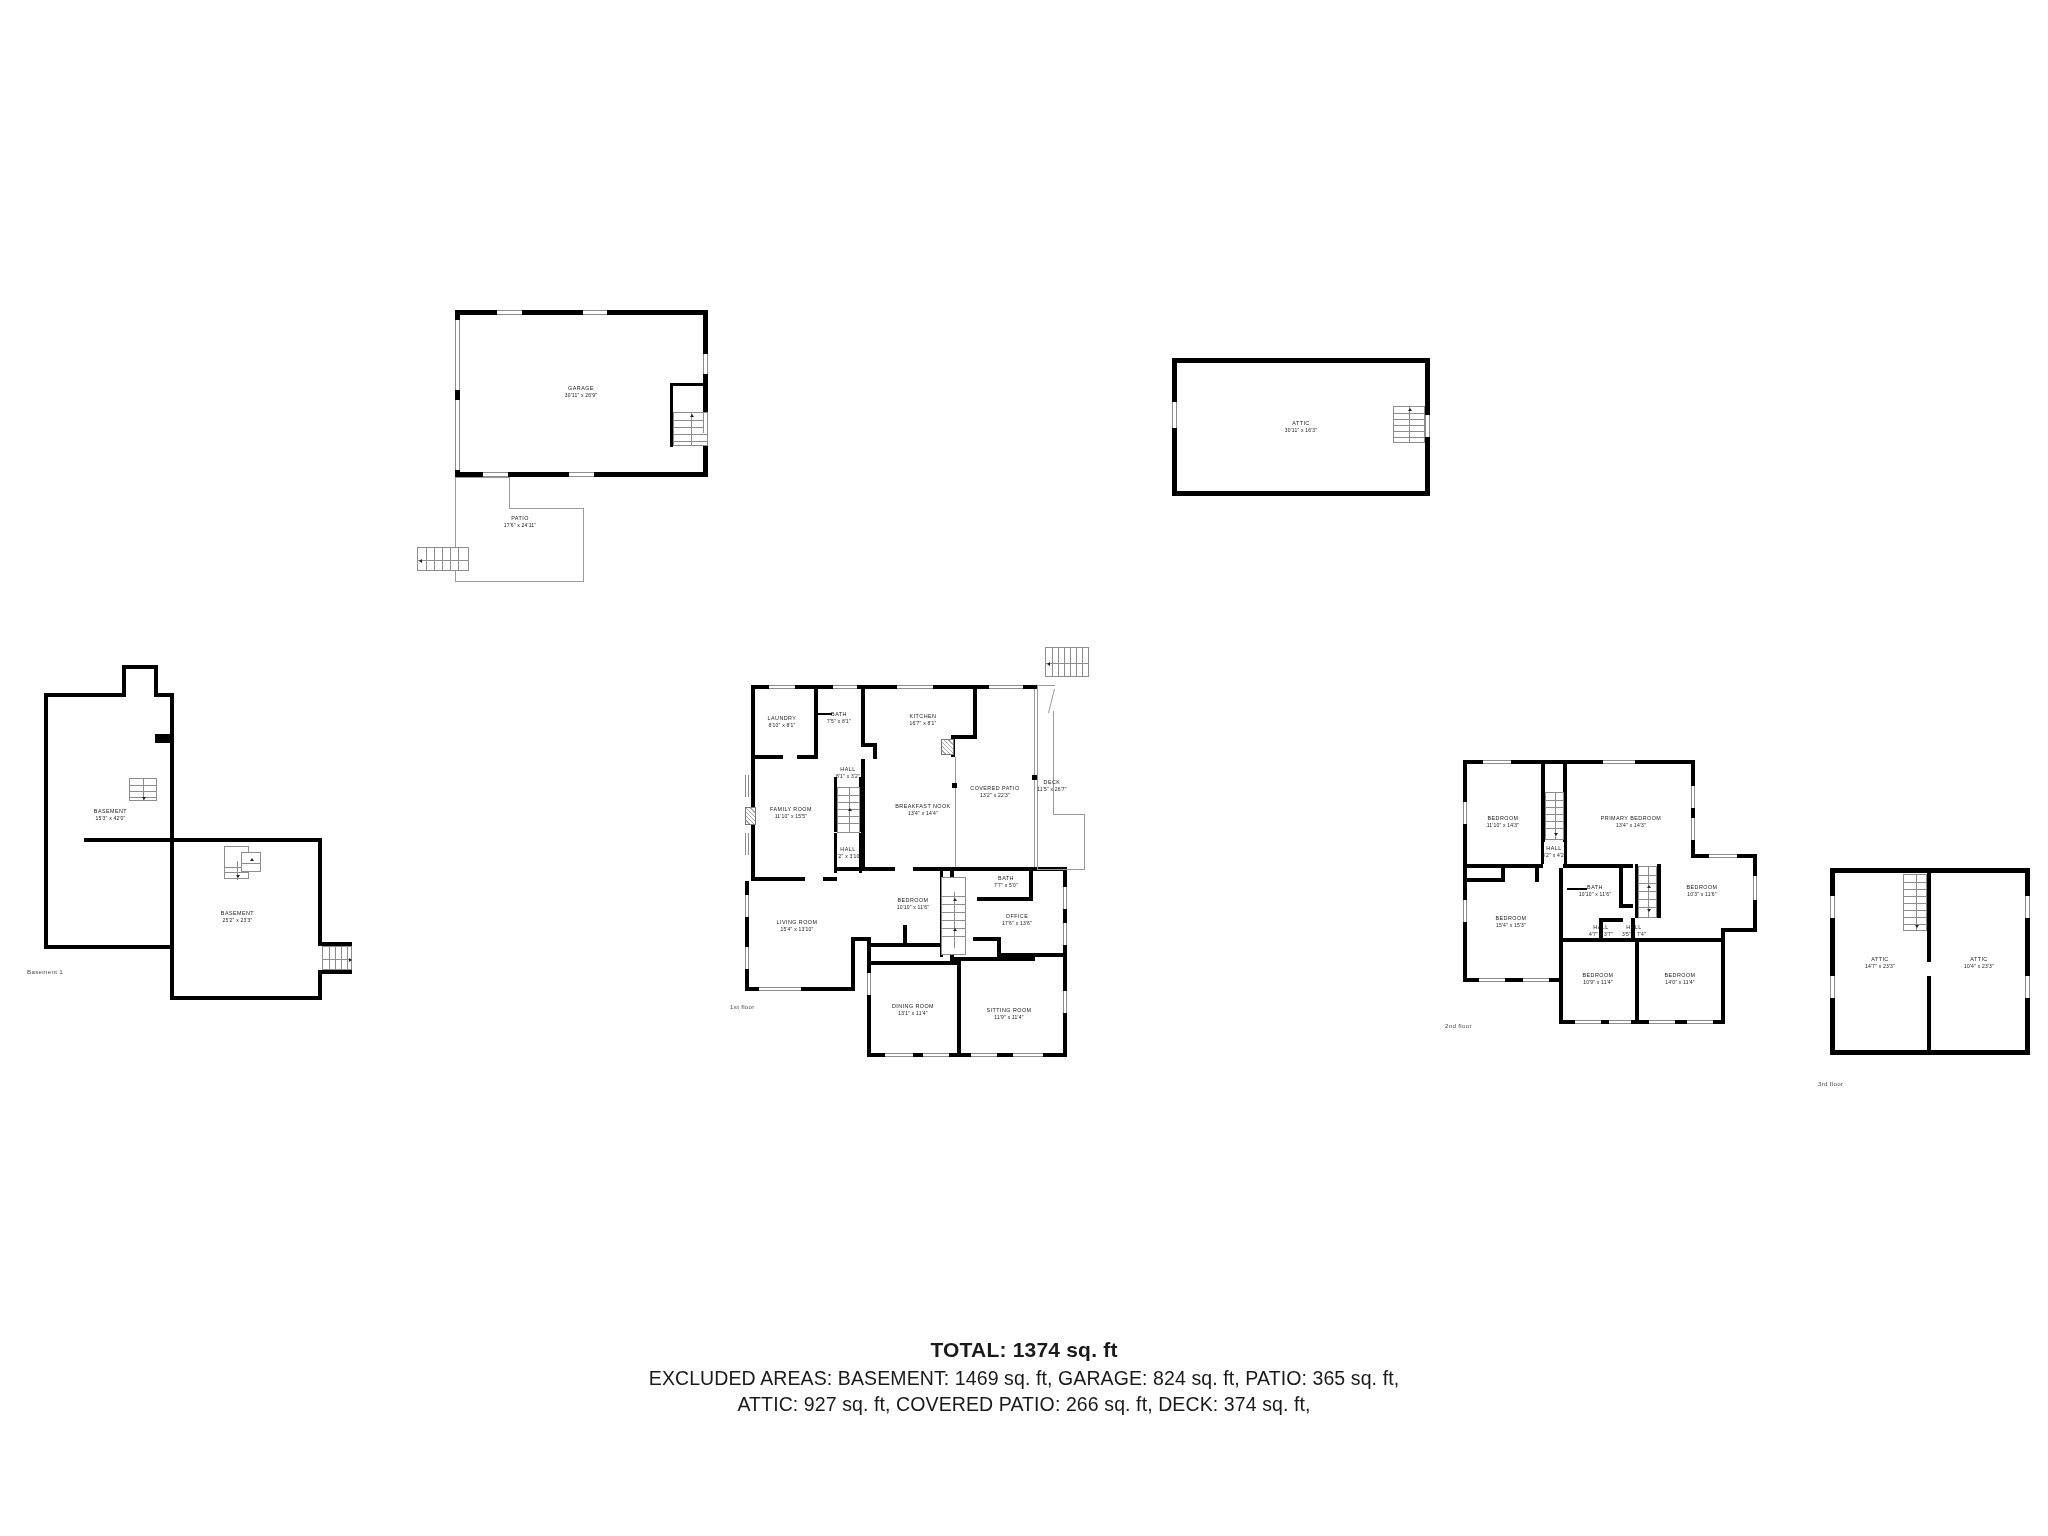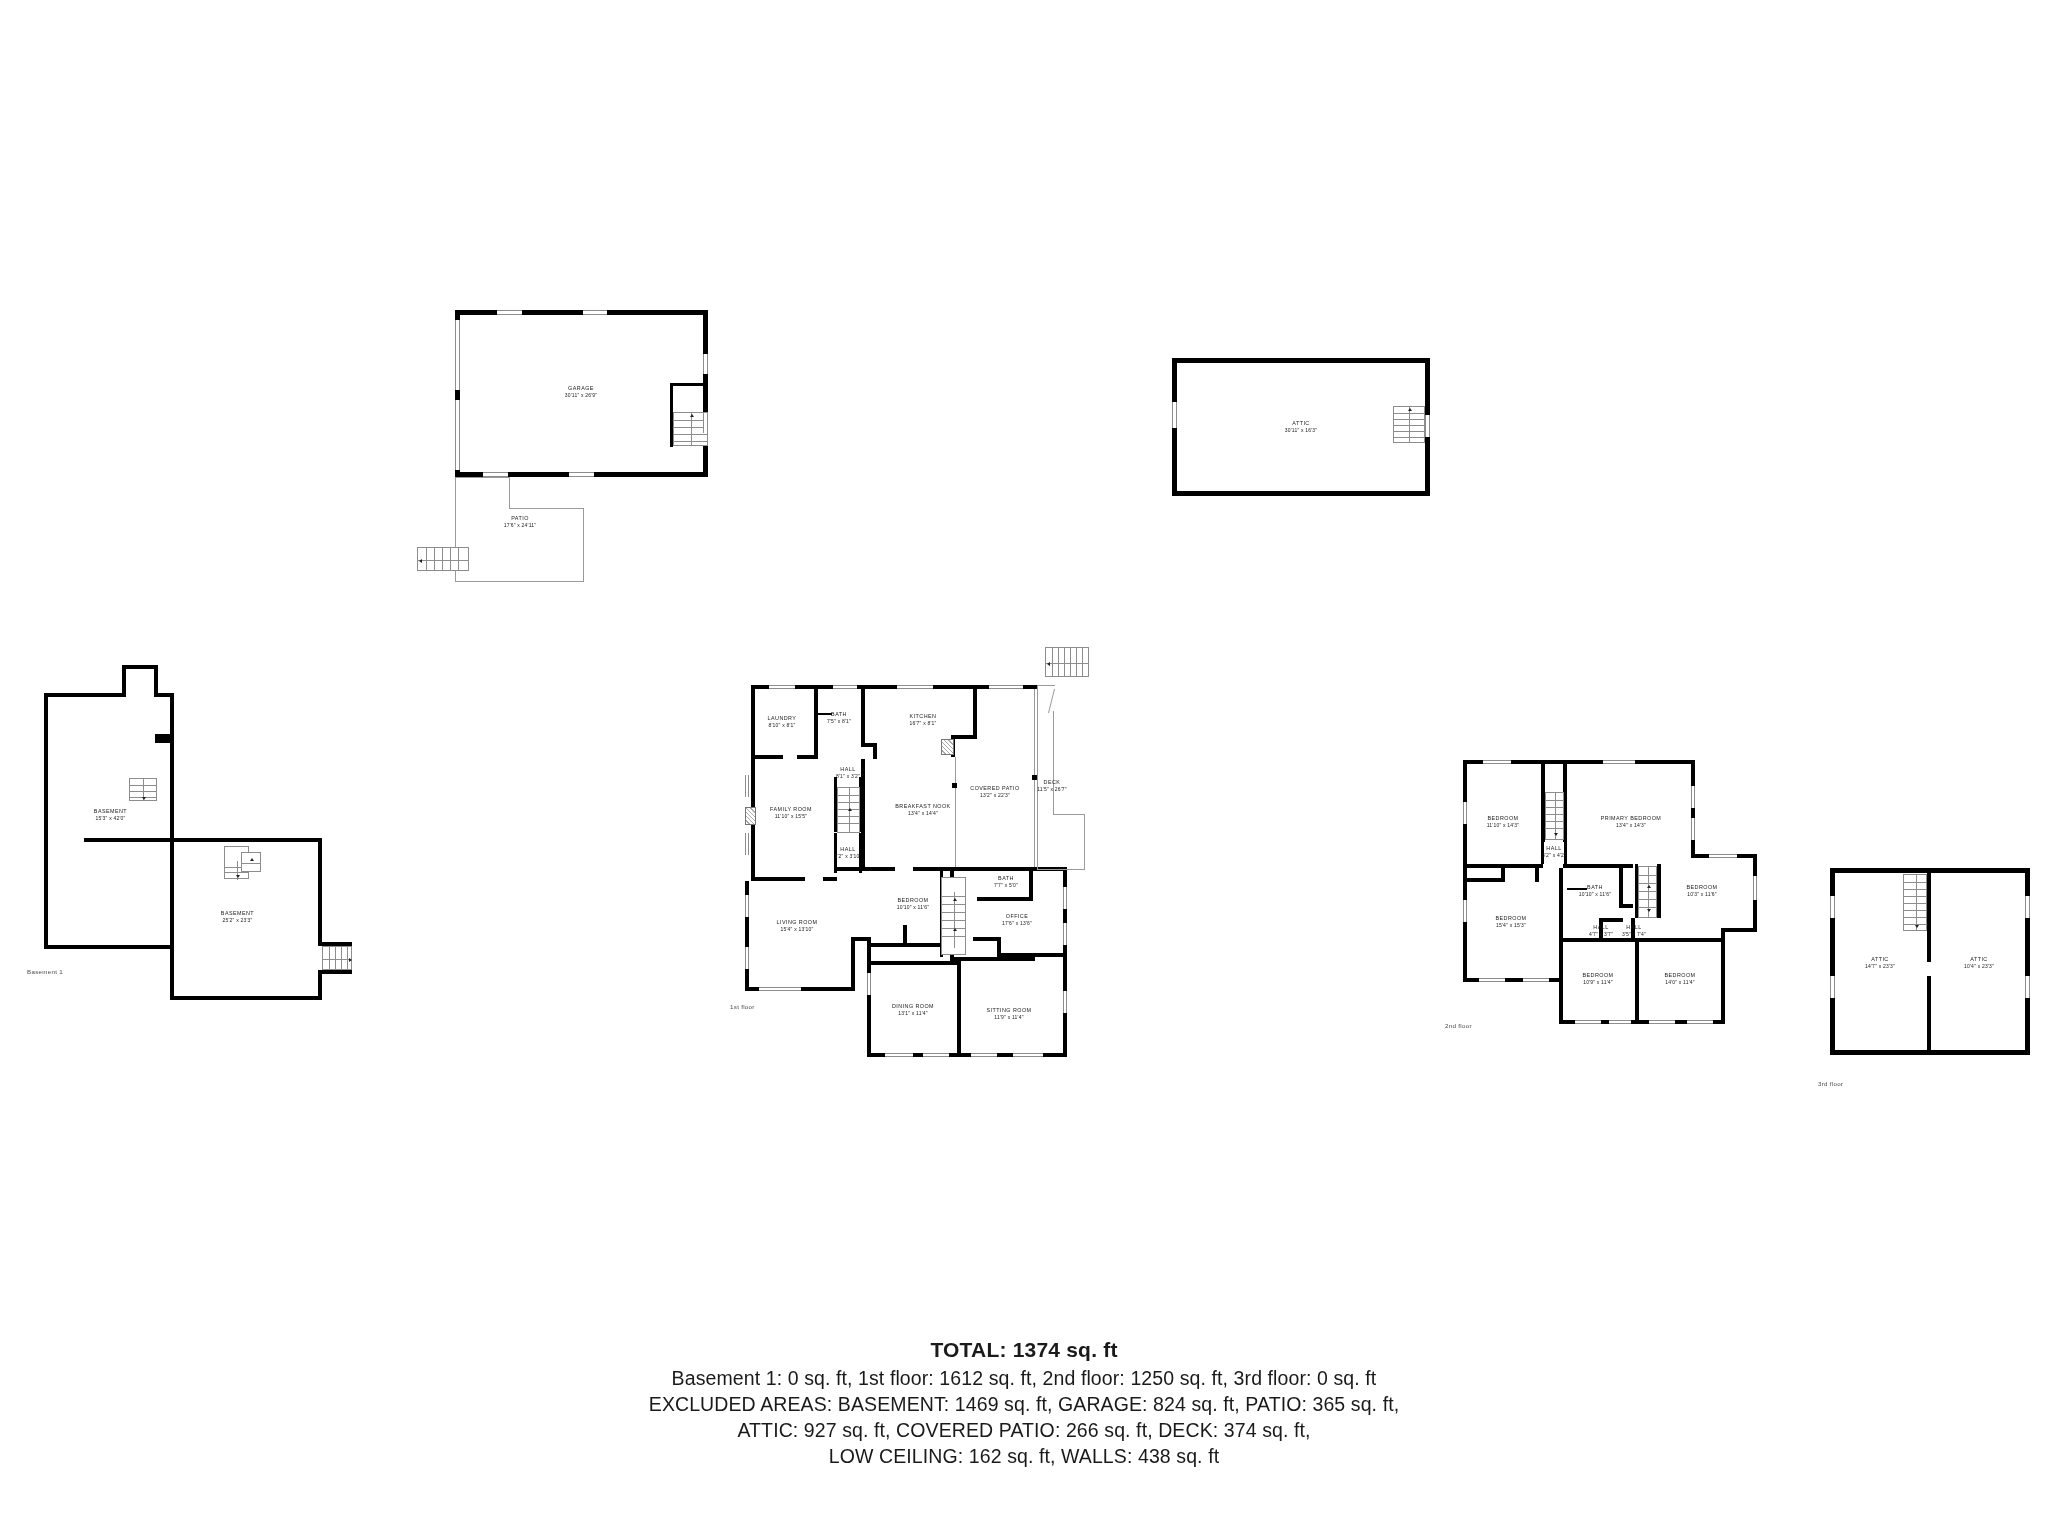--- a/index.html
+++ b/index.html
@@ -508,20 +508,18 @@
     </div>
     <div class="label" style="left:108px;top:88px;width:82px;">
       <span class="nm">ATTIC</span>
       <span class="dim">10'4" x 23'3"</span>
     </div>
     <div class="floor-tag" style="left:-12px;top:212px;">3rd floor</div>
   </div>
 
   <div class="summary" style="top:1338px;">
     <div class="total">TOTAL: 1374 sq. ft</div>
-    <div class="line">Basement 1: 0 sq. ft, 1st floor: 1612 sq. ft, 2nd floor: 1250 sq. ft, 3rd floor: 0 sq. ft</div>
     <div class="line">EXCLUDED AREAS: BASEMENT: 1469 sq. ft, GARAGE: 824 sq. ft, PATIO: 365 sq. ft,</div>
     <div class="line">ATTIC: 927 sq. ft, COVERED PATIO: 266 sq. ft, DECK: 374 sq. ft,</div>
-    <div class="line">LOW CEILING: 162 sq. ft, WALLS: 438 sq. ft</div>
   </div>
 
 
 </div>
 
 </body></html>

